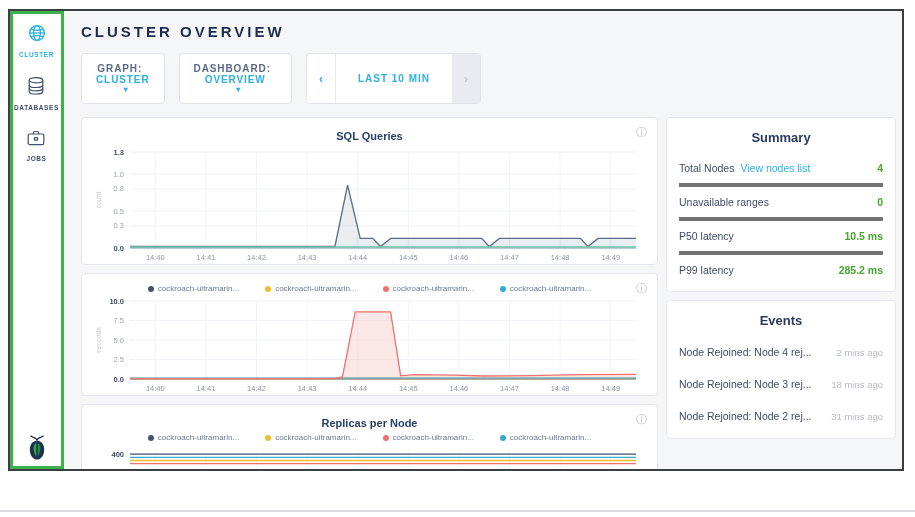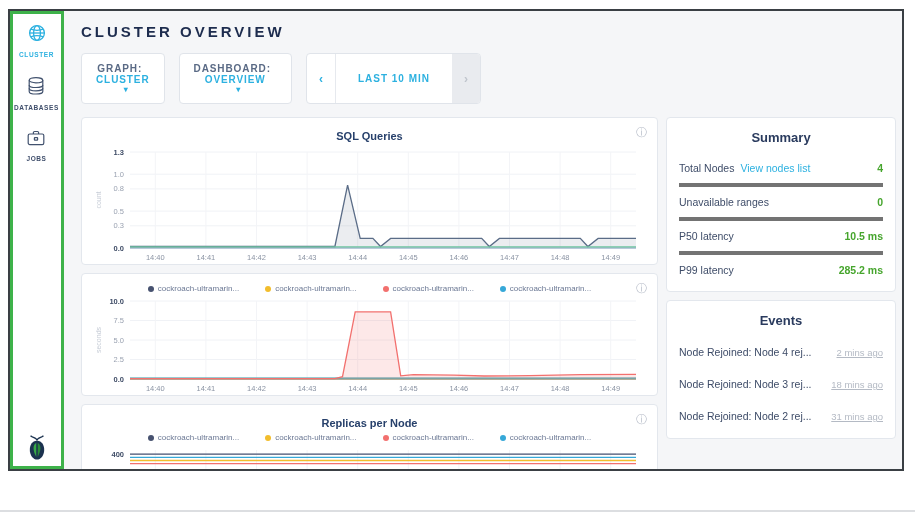--- a/index.html
+++ b/index.html
@@ -61,21 +61,21 @@
   .side-title { text-align:center; font-size:13px; font-weight:bold; color:#2a3b5e; padding:4px 0 8px; }
   .sum-row { display:flex; justify-content:space-between; align-items:baseline; padding:9px 0; border-top:4px solid #737373; font-size:10.5px; }
   .sum-label { color:#3e4c68; }
   .sum-link { color:#2db1e0; margin-left:6px; cursor:pointer; }
   .sum-value { color:#46a52d; font-weight:bold; white-space:nowrap; }
   .sum-block { padding:9px 0; border-top:1px solid #edeff3; }
   .sum-block .line1 { display:flex; justify-content:space-between; font-size:10.5px; }
   .sum-sub { font-size:9px; color:#a9b0bc; line-height:1.4; margin-top:3px; }
   .ev-row { display:flex; justify-content:space-between; align-items:baseline; padding:10px 0; font-size:10.5px; }
   .ev-text { color:#3e4c68; white-space:nowrap; overflow:hidden; text-overflow:ellipsis; }
-  .ev-time { color:#b4bac4; font-size:9.5px; white-space:nowrap; margin-left:8px;text-decoration:underline; }
+  .ev-time { color:#b4bac4; font-size:9.5px; white-space:nowrap; margin-left:8px; }
 </style>
 </head>
 <body>
 
 <div class="page">
 
   <div class="window">
 
     <div class="sidebar">
       <div class="nav-item active">

